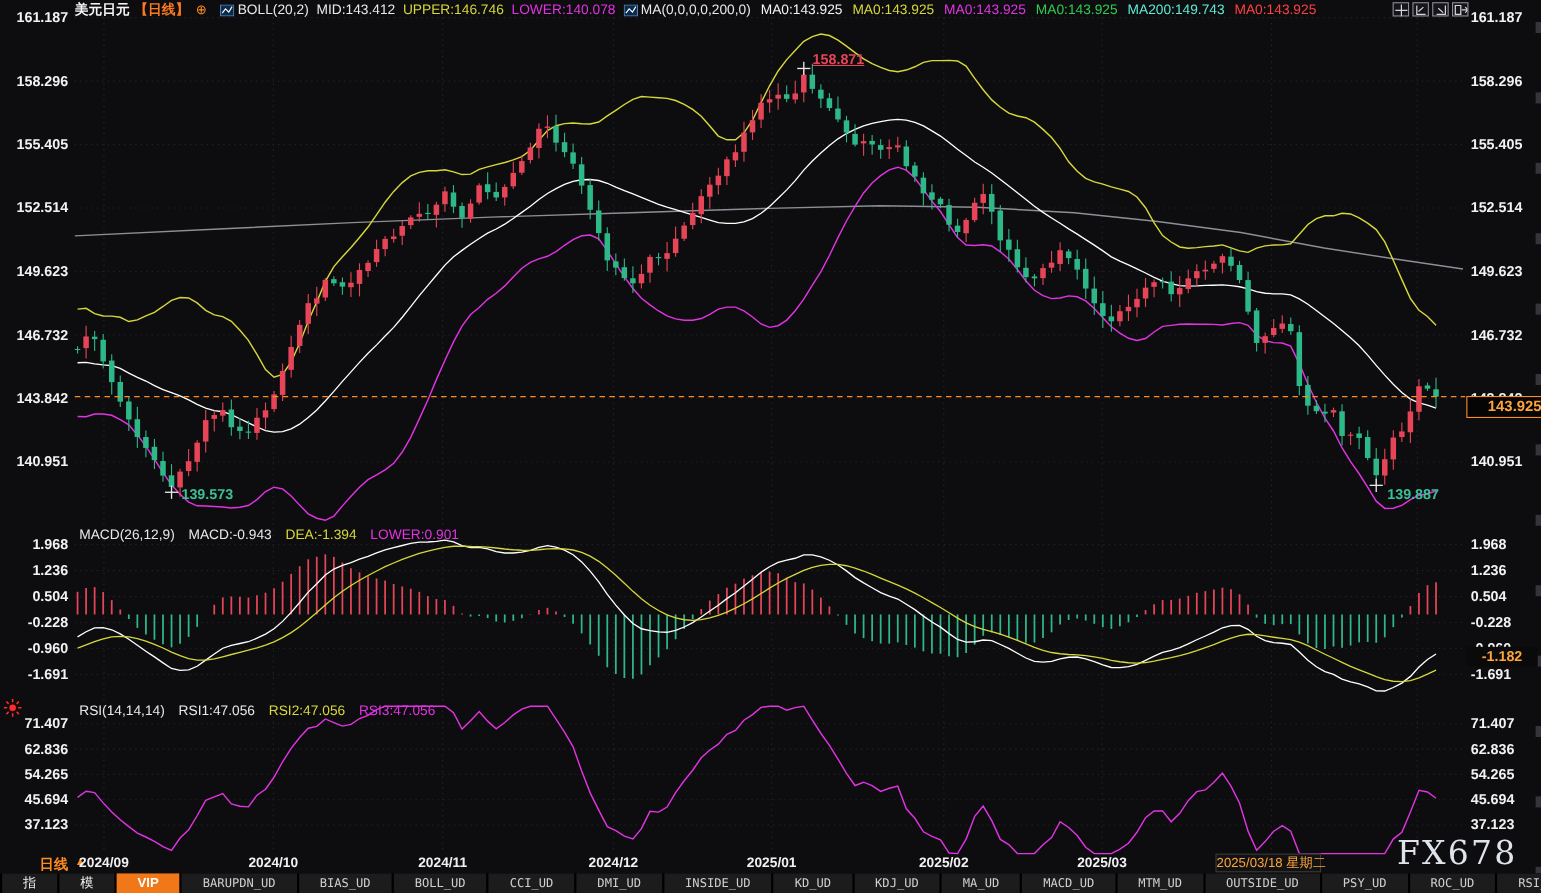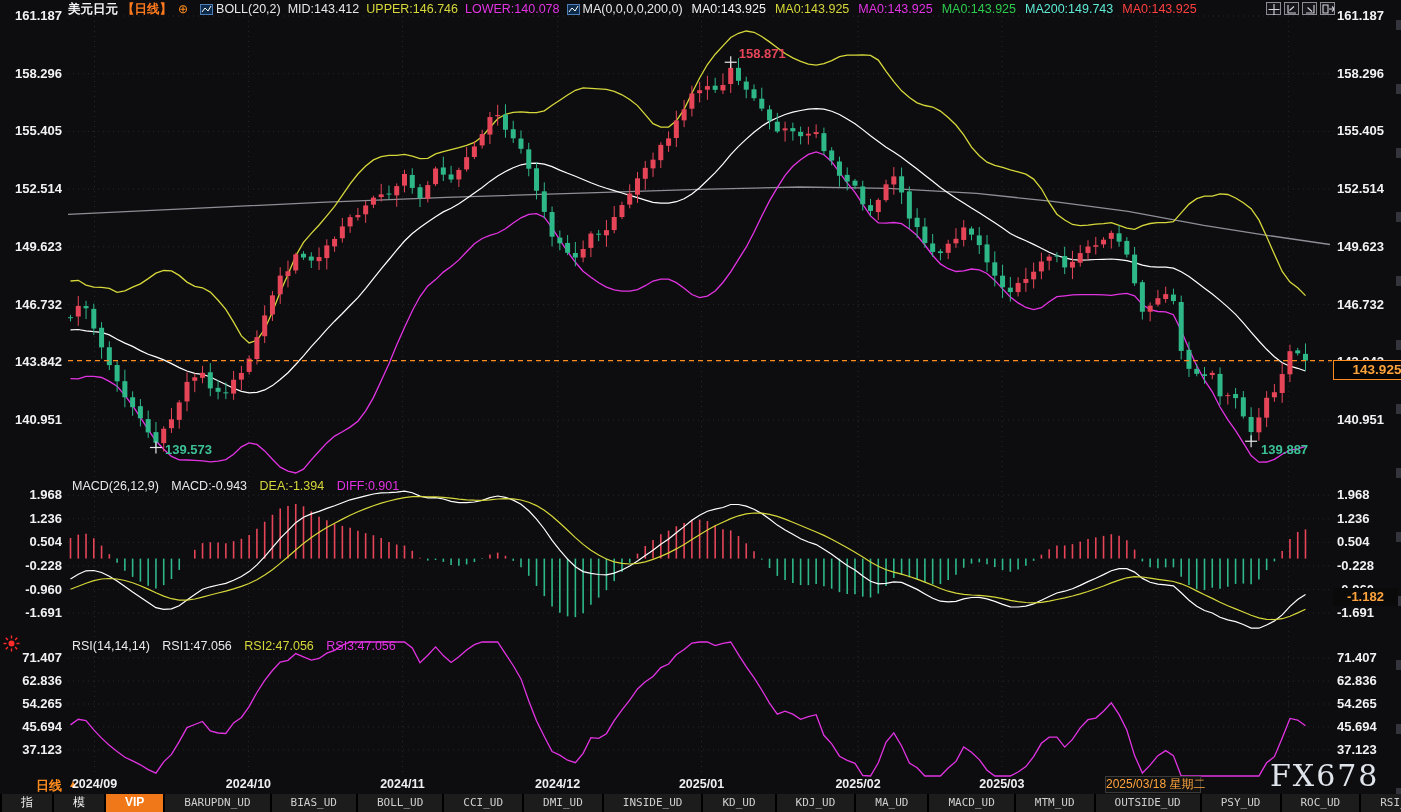--- a/index.html
+++ b/index.html
@@ -696,21 +696,21 @@
       <span class="axlab left" style="top: 719.988px; left: 0px;">45.694</span>
       <span class="axlab right" style="top: 719.988px;">45.694</span>
       <span class="axlab left" style="top: 742.984px; left: 0px;">37.123</span>
       <span class="axlab right" style="top: 742.984px;">37.123</span>
     </div>
 
   <div class="pane-head" style="top:479px">
     <span>MACD(26,12,9)</span>
     <span class="w">MACD:-0.943</span>
     <span class="y">DEA:-1.394</span>
-    <span class="m">DIFF:0.901</span>
+    <span class="m">LOWER:0.901</span>
   </div>
 
   <div class="pane-head" style="top:639px">
     <span>RSI(14,14,14)</span>
     <span class="w">RSI1:47.056</span>
     <span class="y">RSI2:47.056</span>
     <span class="m">RSI3:47.056</span>
   </div>
 
   <svg id="rsi-dot-icon" width="17" height="17">
@@ -721,21 +721,21 @@
       <line x1="0.5" y1="8.5" x2="3.5" y2="8.5"></line>
         <line x1="13.5" y1="8.5" x2="16.5" y2="8.5"></line>
       <line x1="2.8" y1="2.8" x2="4.9" y2="4.9"></line>
         <line x1="12.1" y1="12.1" x2="14.2" y2="14.2"></line>
       <line x1="2.8" y1="14.2" x2="4.9" y2="12.1"></line>
         <line x1="12.1" y1="4.9" x2="14.2" y2="2.8"></line>
     </g>
   </svg>
 
   <div id="annotations">
-      <div class="anno" style="left: 738.712px; top: 46.2366px; color: rgb(230, 69, 88);">158.871</div>
+      <div class="anno" style="left: 738.712px; top: 46.2366px; color: rgb(230, 69, 88); text-decoration: underline;">158.871</div>
       <div class="anno" style="left: 164.939px; top: 441.502px; color: rgb(60, 192, 150);">139.573</div>
       <div class="anno" style="left: 1261.11px; top: 442.233px; color: rgb(60, 192, 150);">139.887</div>
     </div>
 
   <div id="price-box">
     <span>143.925</span>
   </div>
   <div id="macd-box">
     <span>-1.182</span>
   </div>

